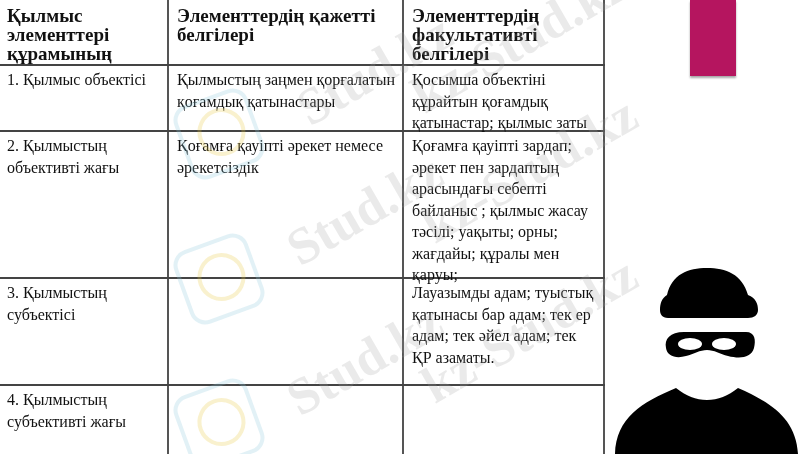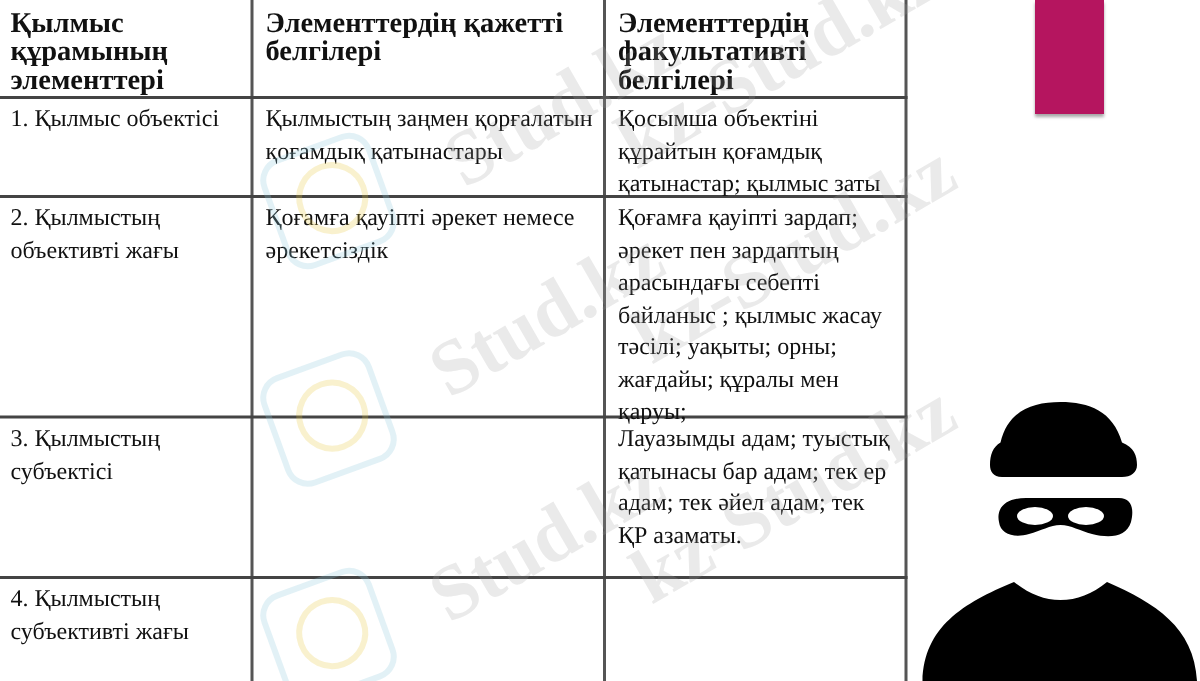--- a/index.html
+++ b/index.html
@@ -56,22 +56,22 @@
   <div class="vline" style="left:402px"></div>
   <div class="vline" style="left:603px"></div>
 
   <div class="hline" style="top:64px"></div>
   <div class="hline" style="top:130px"></div>
   <div class="hline" style="top:277px"></div>
   <div class="hline" style="top:384px"></div>
 
   <div class="cell head col0" style="top:0;height:64px">
     <div>Қылмыс</div>
+    <div>элементтері</div>
     <div>құрамының</div>
-    <div>элементтері</div>
   </div>
   <div class="cell head col2" style="top:0;height:64px">
     <div>Элементтердің</div>
     <div>факультативті белгілері</div>
   </div>
   <div class="cell head col1" style="top:0;height:64px">
     <div>Элементтердің қажетті</div>
     <div>белгілері</div>
   </div>
 

